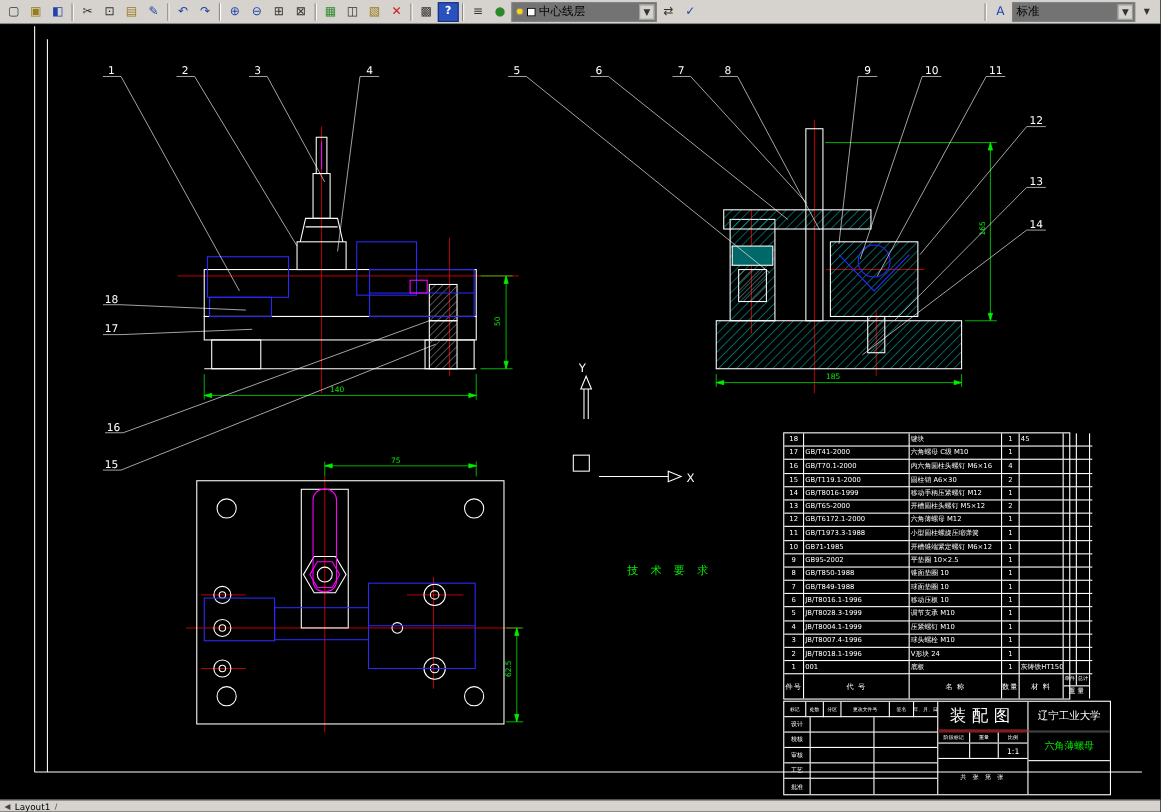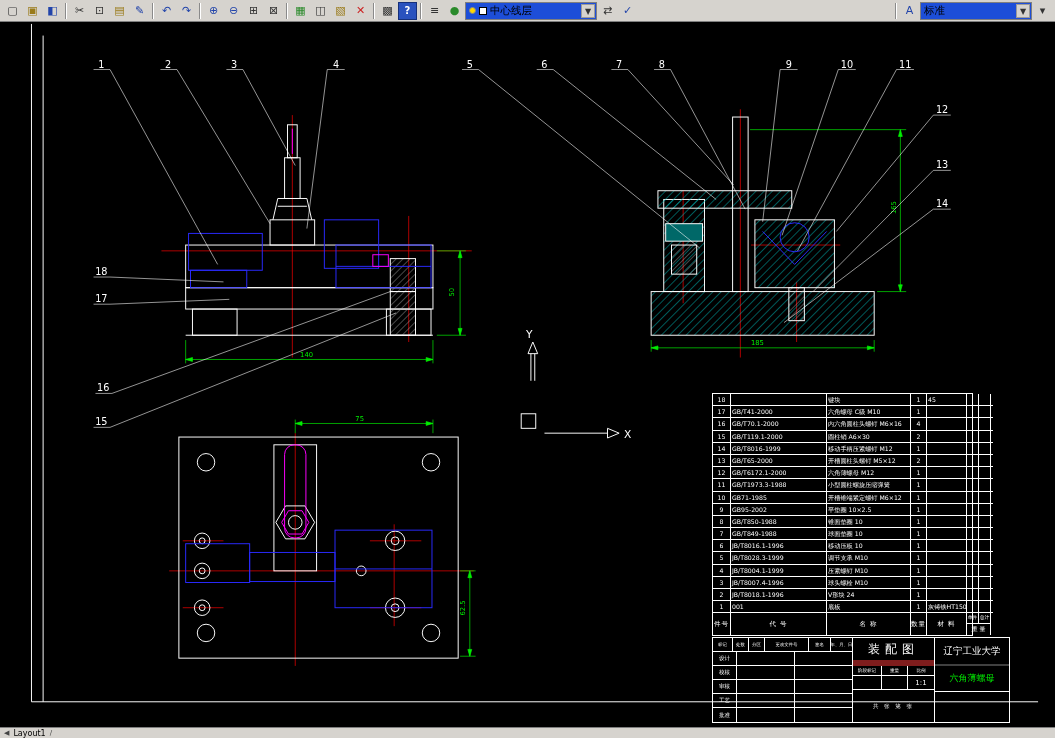--- a/index.html
+++ b/index.html
@@ -7,21 +7,21 @@
   .app{position:relative;width:1055px;height:738px;background:#000;overflow:hidden}
 
   
   .toolbar{position:absolute;top:0;left:0;right:0;height:22px;background:#d6d3ce;
     border-bottom:1px solid #7f7f7f;display:flex;align-items:center;padding:1px 3px;gap:1px}
   .tb{width:19px;height:18px;display:flex;align-items:center;justify-content:center;
     font-size:11px;color:#333;cursor:default;flex:0 0 auto}
   .tb.blue{color:#2244aa}.tb.red{color:#cc2222}.tb.green{color:#2a8a2a}.tb.gold{color:#9a7b1a}
   .tb.helpbg{background:#2a52be;color:#fff;font-weight:bold;border:1px solid #16307a;font-size:10px}
   .sep{width:2px;height:16px;border-left:1px solid #8a8a8a;border-right:1px solid #fff;margin:0 2px;flex:0 0 auto}
-  .combo{height:18px;background:#1d4ed8;border:1px solid #7f7f7f;display:flex;align-items:center;
+  .combo{height:18px;background:#737373;border:1px solid #7f7f7f;display:flex;align-items:center;
     font-size:10.5px;padding:0 1px 0 3px;gap:3px;color:#000;flex:0 0 auto}
   .combo .dd{margin-left:auto;background:#d6d3ce;width:14px;height:14px;text-align:center;
     font-size:8px;line-height:13px;border:1px solid #9a9a9a;color:#333}
   .combo .swatch{width:8px;height:8px;background:#fff;border:1px solid #000;flex:0 0 auto}
   .combo .bulb{width:7px;height:7px;border-radius:50%;background:#ffd800;border:1px solid #888;flex:0 0 auto}
   .layercombo{width:132px}.stylecombo{width:112px}
   .rightgrp{margin-left:auto;display:flex;align-items:center;gap:1px}
 
   
   .canvas{position:absolute;top:22px;left:0;width:1055px;height:705px;background:#000}
@@ -56,22 +56,22 @@
   .sigrow{display:grid;grid-template-columns:20px 16px 16px 44px 22px 1fr}
   .sigrow .sc{border-right:1px solid #fff;border-bottom:1px solid #fff;font-size:4.4px;
     display:flex;align-items:center;justify-content:center;overflow:hidden;white-space:nowrap}
   .sigrow .sc:last-child{border-right:none}
   .rolerow{display:grid;grid-template-columns:24px 58px 1fr}
   .rolerow .sc{border-right:1px solid #fff;border-bottom:1px solid #fff;font-size:5.5px;
     display:flex;align-items:center;justify-content:center;overflow:hidden}
   .rolerow .sc:last-child{border-right:none}
   .rolerow:last-child .sc{border-bottom:none}
   .tb-mid{display:grid;grid-template-rows:28px 10px 14px 1fr;border-right:1px solid #fff}
-  .dwgname{display:flex;align-items:center;justify-content:center;font-size:12px;
-    letter-spacing:5px;border-bottom:6px solid #7f1d1d}
+  .dwgname{display:flex;align-items:center;justify-content:center;font-size:15px;
+    letter-spacing:5px;border-bottom:3px solid #7f1d1d}
   .midlbl{display:grid;grid-template-columns:1fr 26px 26px;border-bottom:1px solid #fff}
   .midlbl .sc,.midval .sc{border-right:1px solid #fff;font-size:4.6px;display:flex;
     align-items:center;justify-content:center;overflow:hidden;white-space:nowrap}
   .midlbl .sc:last-child,.midval .sc:last-child{border-right:none}
   .midval{display:grid;grid-template-columns:1fr 26px 26px;border-bottom:1px solid #fff}
   .midval .sc{font-size:7px}
   .sheets{display:flex;align-items:center;justify-content:center;font-size:5.5px;letter-spacing:2px}
   .tb-right{display:grid;grid-template-rows:28px 26px 1fr}
   .orgname{display:flex;align-items:center;justify-content:center;font-size:9.5px;
     border-bottom:2px solid #404040;white-space:nowrap}
@@ -354,20 +354,28 @@
         <text x="955" y="116">12</text>
         <text x="955" y="173">13</text>
         <text x="955" y="213">14</text>
         <text x="88" y="438">15</text>
         <text x="90" y="403">16</text>
         <text x="88" y="311">17</text>
         <text x="88" y="283">18</text>
       </g>
     </svg>
 
+    <div class="techreq">
+      <div class="tr-title">技 术 要 求</div>
+      <div class="tr-item"></div>
+        <div class="tr-item"></div>
+        <div class="tr-item"></div>
+        <div class="tr-item"></div>
+        <div class="tr-item"></div>
+    </div>
 
     <div class="bom">
       <div class="bom-row">
           <div class="c seq">18</div>
           <div class="c"></div>
           <div class="c">键块</div>
           <div class="c qty">1</div>
           <div class="c">45</div>
           <div class="c"></div>
           <div class="c"></div>

